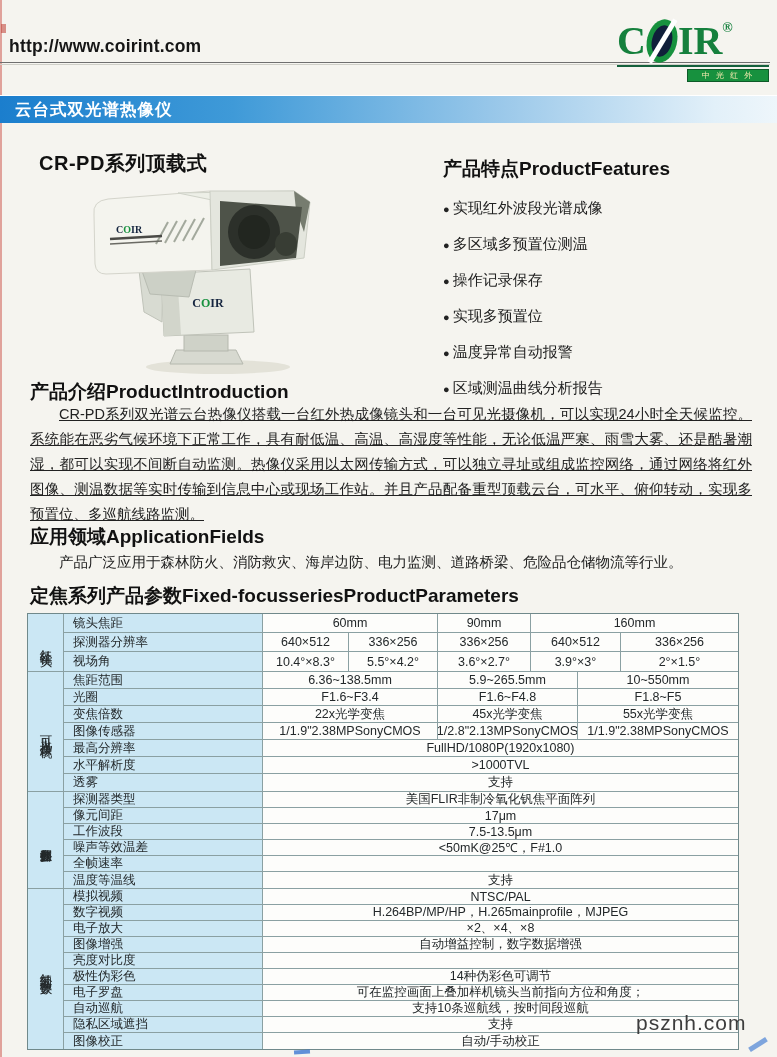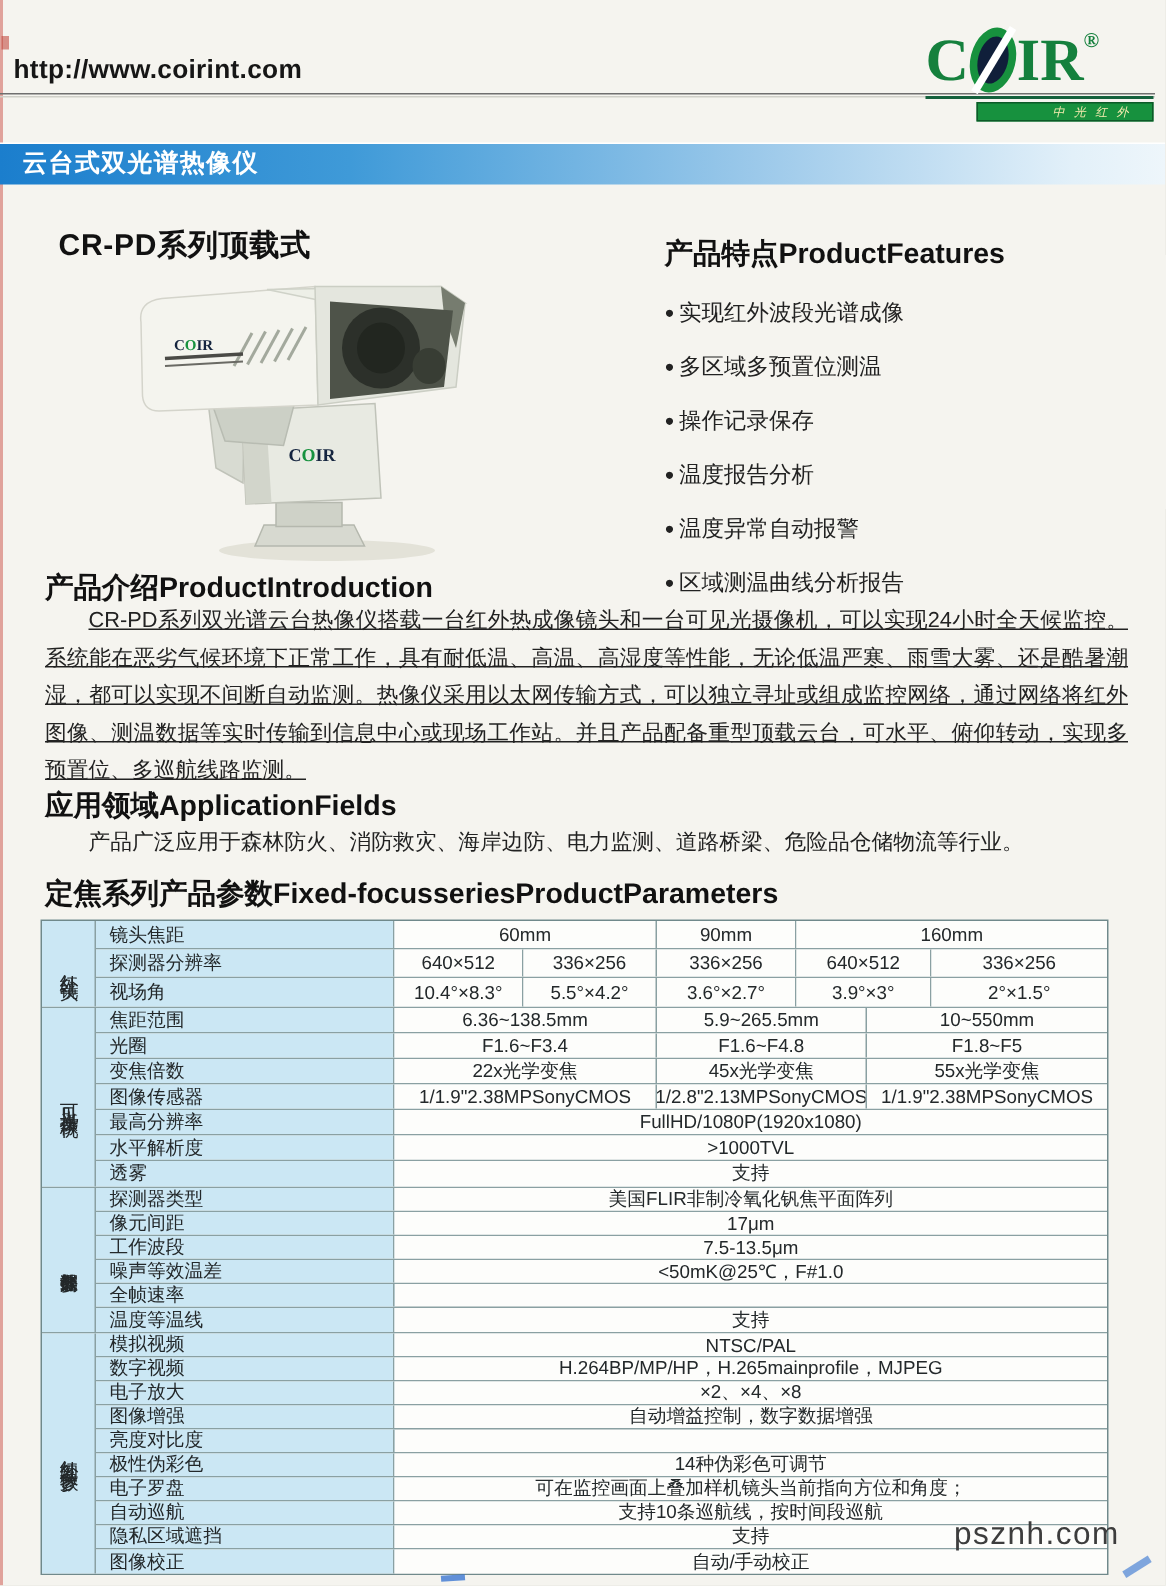--- a/index.html
+++ b/index.html
@@ -20,21 +20,21 @@
   .logo{position:absolute;right:8px;top:4px;width:152px;}
   .logo-row{font-family:"Liberation Serif",serif;font-weight:bold;font-size:40px;line-height:48px;
             color:#15803d;white-space:nowrap;text-align:left;}
   .logo-o{display:inline-block;position:relative;width:30px;height:44px;background:#17913e;border-radius:50%;
           transform:rotate(14deg);vertical-align:-9px;margin:0 1px;}
   .logo-o-inner{position:absolute;left:5px;top:6px;right:5px;bottom:6px;background:#101f3a;border-radius:50%;}
   .logo-o-slash{position:absolute;left:13px;top:-3px;width:5px;height:50px;background:#ffffff;transform:rotate(17deg);}
   .logo-reg{font-size:14px;vertical-align:22px;font-family:"Liberation Serif",serif;}
   .logo-underline{margin-top:0;height:2px;background:#14603c;}
   .logo-badge{float:right;margin-top:2px;width:80px;background:#17913e;border:1px solid #0d5a28;
-              color:#f7ecb0;font-size:8px;line-height:11px;text-align:center;letter-spacing:2px;font-style:italic;padding-left:36px;}
+              color:#f7ecb0;font-size:8px;line-height:11px;text-align:center;letter-spacing:2px;}
 
   
   .banner{position:absolute;left:0;top:95px;width:777px;height:27px;
           background:linear-gradient(to right,#1b7ecd 0%,#3f9ad8 30%,#9cc9ea 65%,#e2f0f9 92%,#eef6fb 100%);
           border-top:1px solid #ffffff;}
   .banner-title{color:#ffffff;font-weight:bold;font-size:16.5px;line-height:27px;padding-left:15px;letter-spacing:1px;}
 
   
   .model-title{position:absolute;left:39px;top:150px;font-size:20px;font-weight:bold;letter-spacing:.5px;color:#111;}
   .features{position:absolute;left:443px;top:156px;width:320px;}
@@ -137,21 +137,21 @@
     <div class="feat">
         <span class="dot">●</span>
         <span>多区域多预置位测温</span>
       </div>
     <div class="feat">
         <span class="dot">●</span>
         <span>操作记录保存</span>
       </div>
     <div class="feat">
         <span class="dot">●</span>
-        <span>温度报告分析</span>
+        <span>实现多预置位</span>
       </div>
     <div class="feat">
         <span class="dot">●</span>
         <span>温度异常自动报警</span>
       </div>
     <div class="feat">
         <span class="dot">●</span>
         <span>区域测温曲线分析报告</span>
       </div>
   </div>

